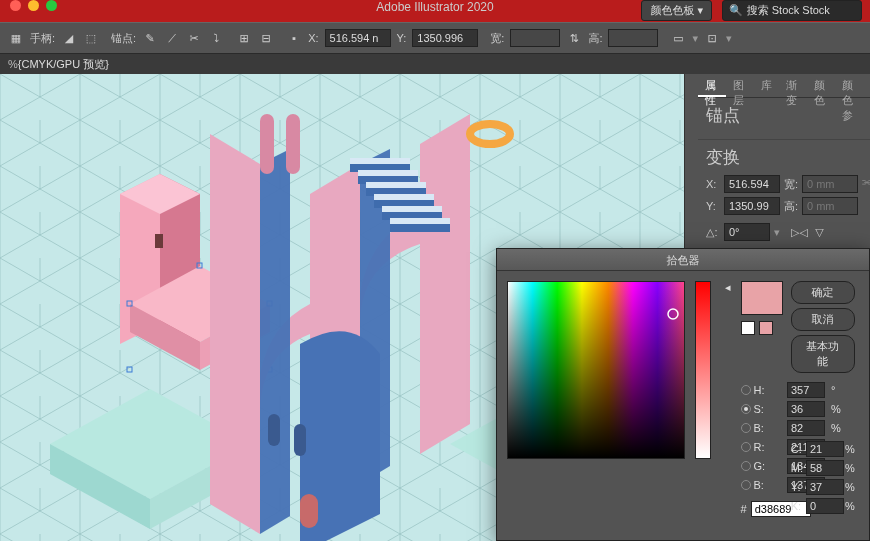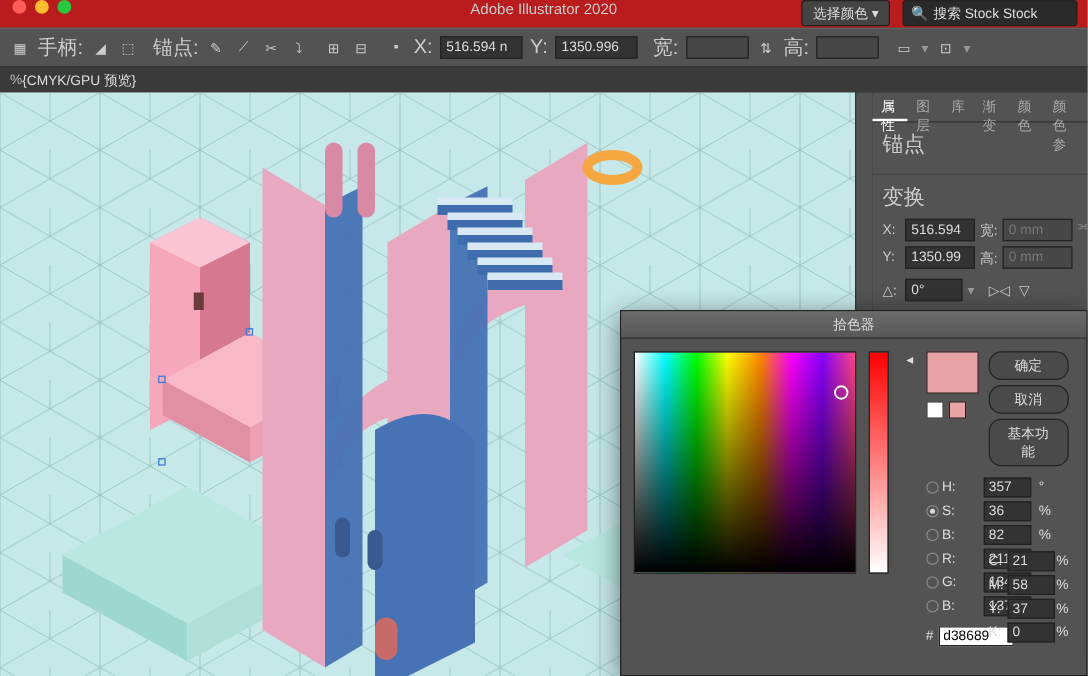--- a/index.html
+++ b/index.html
@@ -7,21 +7,21 @@
 .titlebar{height:22px;background:#b91c1c;display:flex;align-items:flex-start;position:relative}
 .traffic{display:flex;gap:7px;padding-left:10px}
 .dot{width:11px;height:11px;border-radius:50%}
 .title{position:absolute;left:50%;transform:translateX(-50%);color:#ccc;font-size:12px}
 .topright{position:absolute;right:8px;display:flex;align-items:center;gap:10px}
 .btn-dark{background:#444;border:1px solid #222;padding:2px 8px;border-radius:3px;font-size:11px;display:flex;align-items:center;gap:3px}
 .search{background:#2a2a2a;border:1px solid #222;padding:2px 6px;border-radius:3px;width:140px;color:#888;display:flex;align-items:center;gap:4px}
 .toolbar{height:32px;background:#535353;display:flex;align-items:center;padding:0 8px;gap:12px;border-top:1px solid #666;border-bottom:1px solid #2a2a2a}
 .tool-group{display:flex;align-items:center;gap:6px}
 .tool-icon{width:16px;height:16px;display:flex;align-items:center;justify-content:center;color:#ccc}
-.tool-label{color:#ccc;font-size:16px}
+.tool-label{color:#ccc;font-size:11px}
 .tool-input{background:#333;border:1px solid #222;color:#ddd;padding:1px 4px;width:66px;height:18px;font-size:11px}
 .doctab{height:20px;background:#3a3a3a;display:flex;align-items:center;padding:0 8px;color:#bbb;font-size:11px}
 .main{display:flex;height:525px}
 .canvas-wrap{flex:1;position:relative;background:#c6e8e8;overflow:hidden}
 .canvas-wrap svg{position:absolute;top:0;left:0}
 .scrollbar-v{width:14px;background:#535353;border-left:1px solid #333}
 .right-panel{width:172px;background:#535353;display:flex;flex-direction:column}
 .panel-tabs{display:flex;border-bottom:1px solid #333;height:24px}
 .panel-tab{padding:4px 7px;font-size:11px;color:#aaa;cursor:pointer}
 .panel-tab.active{color:#fff;border-bottom:2px solid #fff}
@@ -62,21 +62,21 @@
 
 <div class="titlebar">
   <div class="traffic">
     <div class="dot" style="background:#ff5f57"></div>
     <div class="dot" style="background:#febc2e"></div>
     <div class="dot" style="background:#28c840"></div>
   </div>
   <div class="title">Adobe Illustrator 2020</div>
   <div class="topright">
     <div class="btn-dark">
-        <span>选择颜色</span>
+        <span>颜色色板</span>
         <span>▾</span>
       </div>
     <div class="search">
         <span>🔍</span>
         <span>搜索 Stock Stock</span>
       </div>
   </div>
 </div>
 
 <div class="toolbar">

